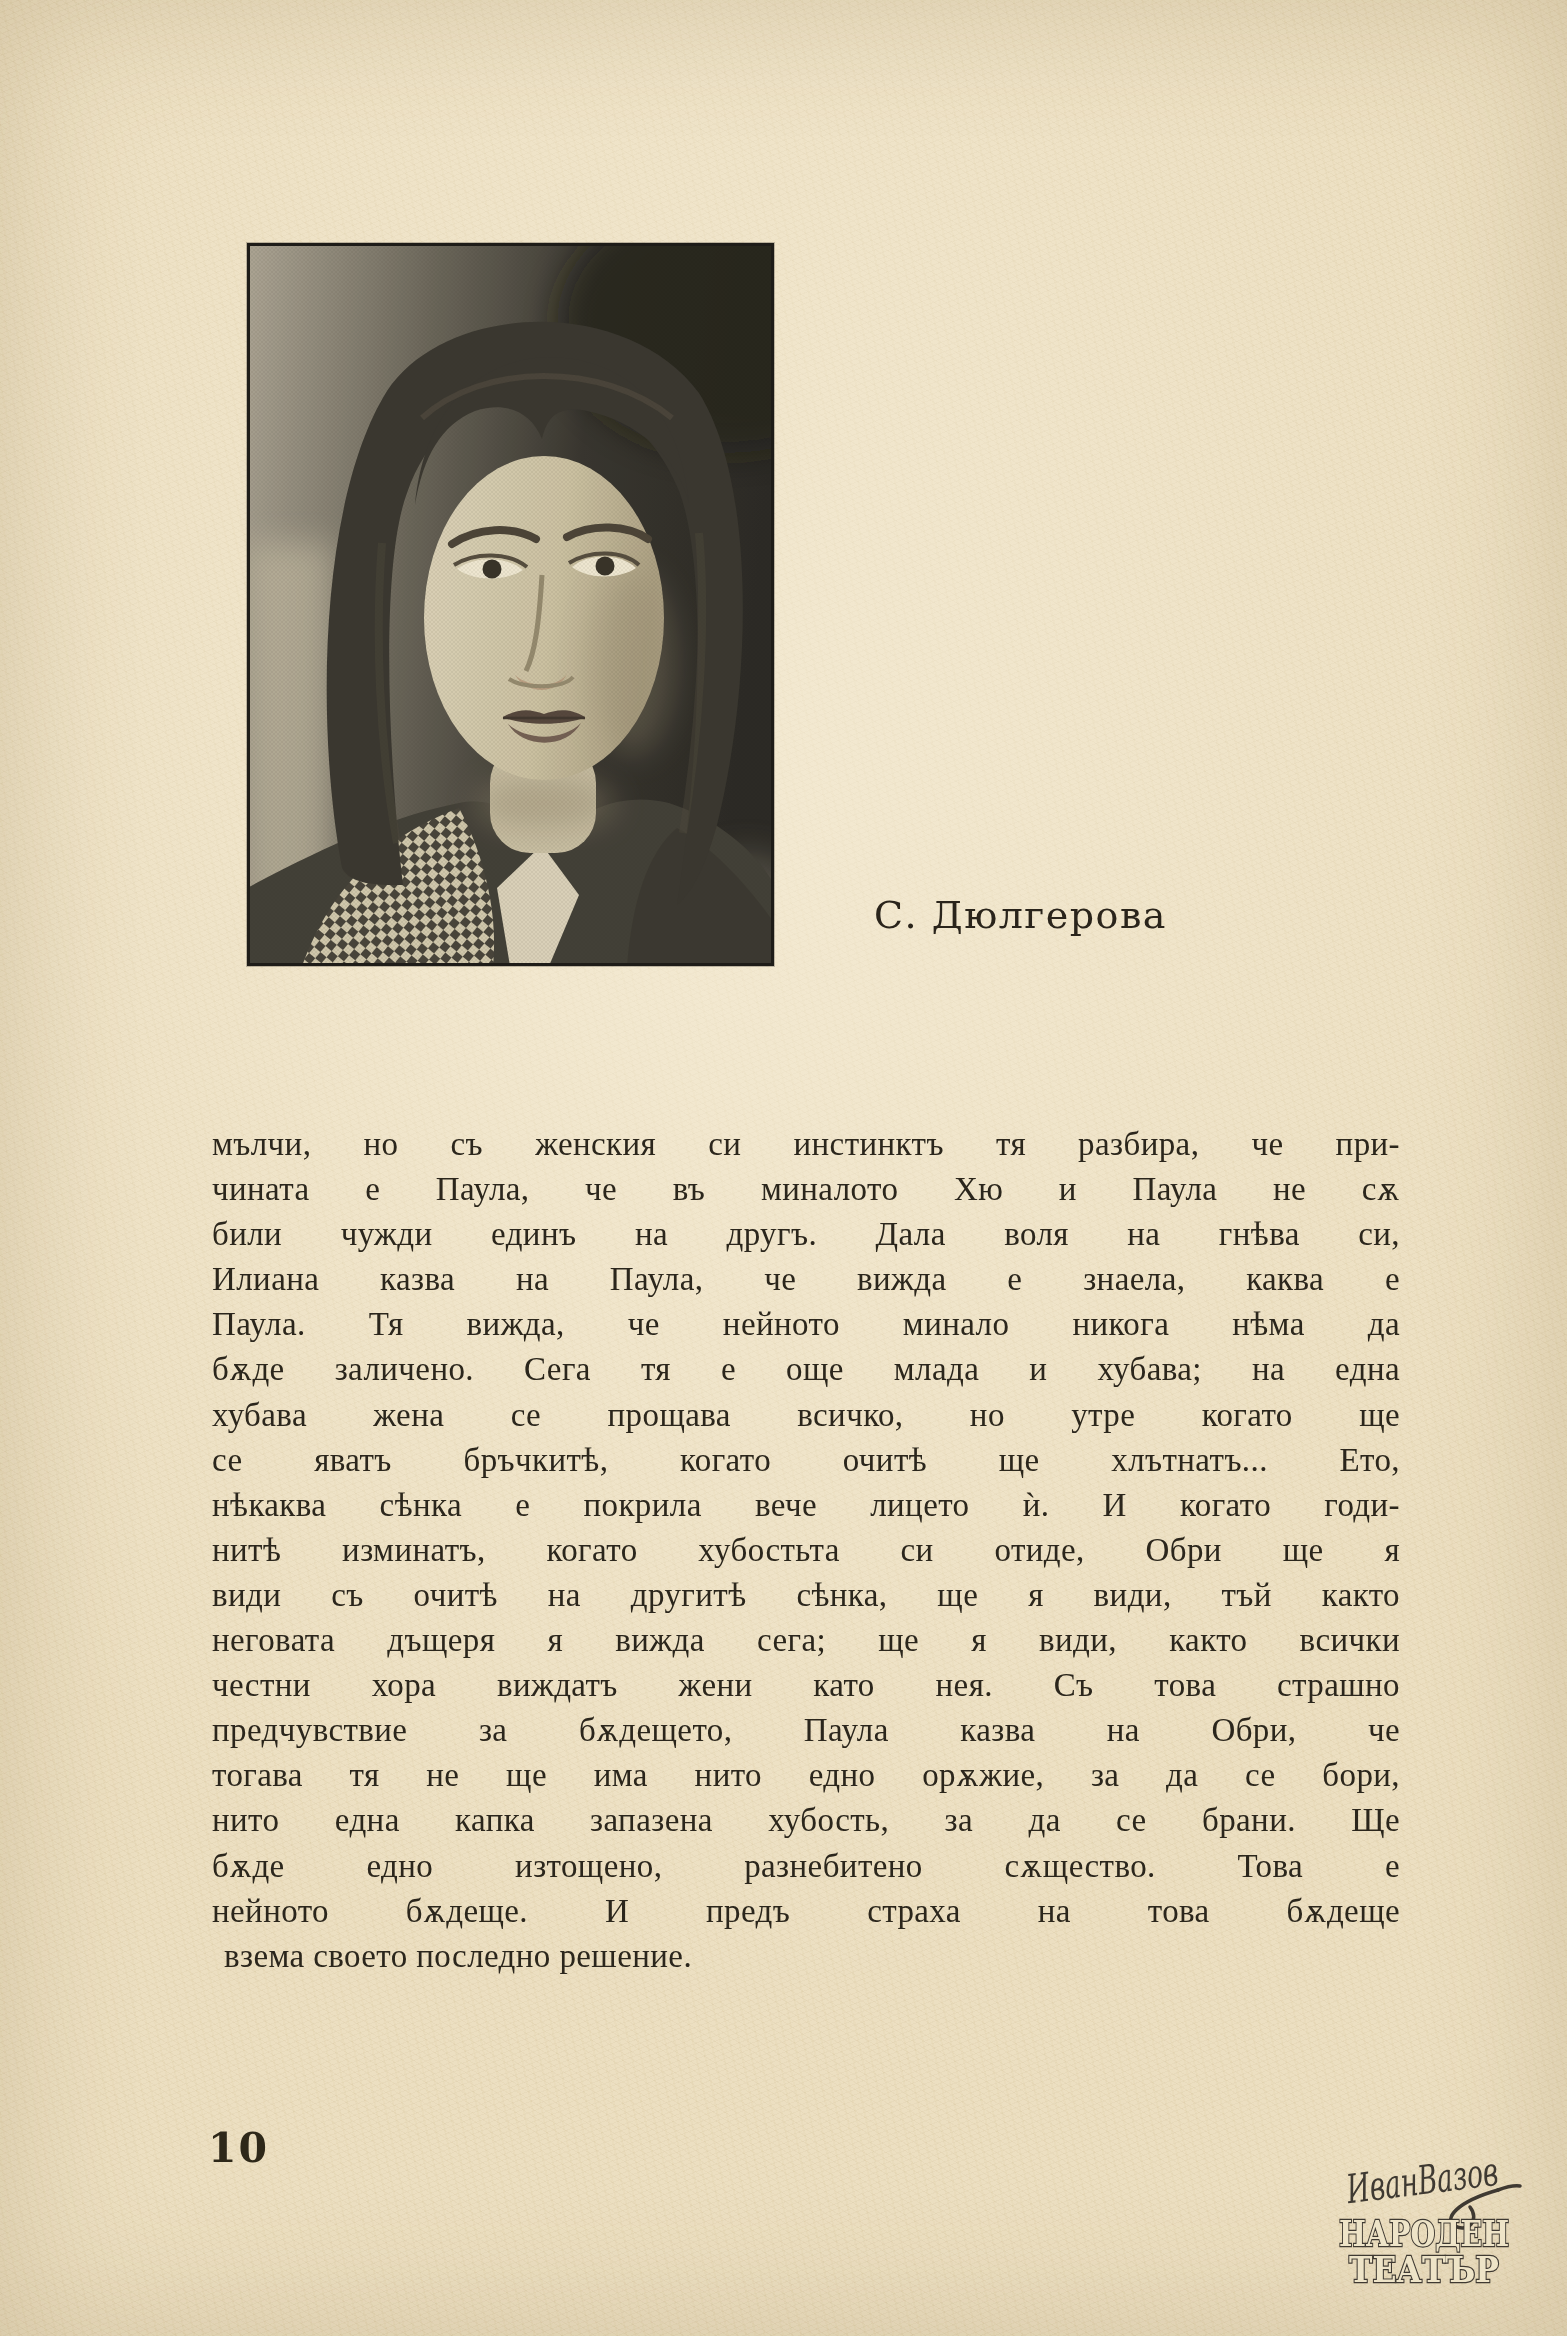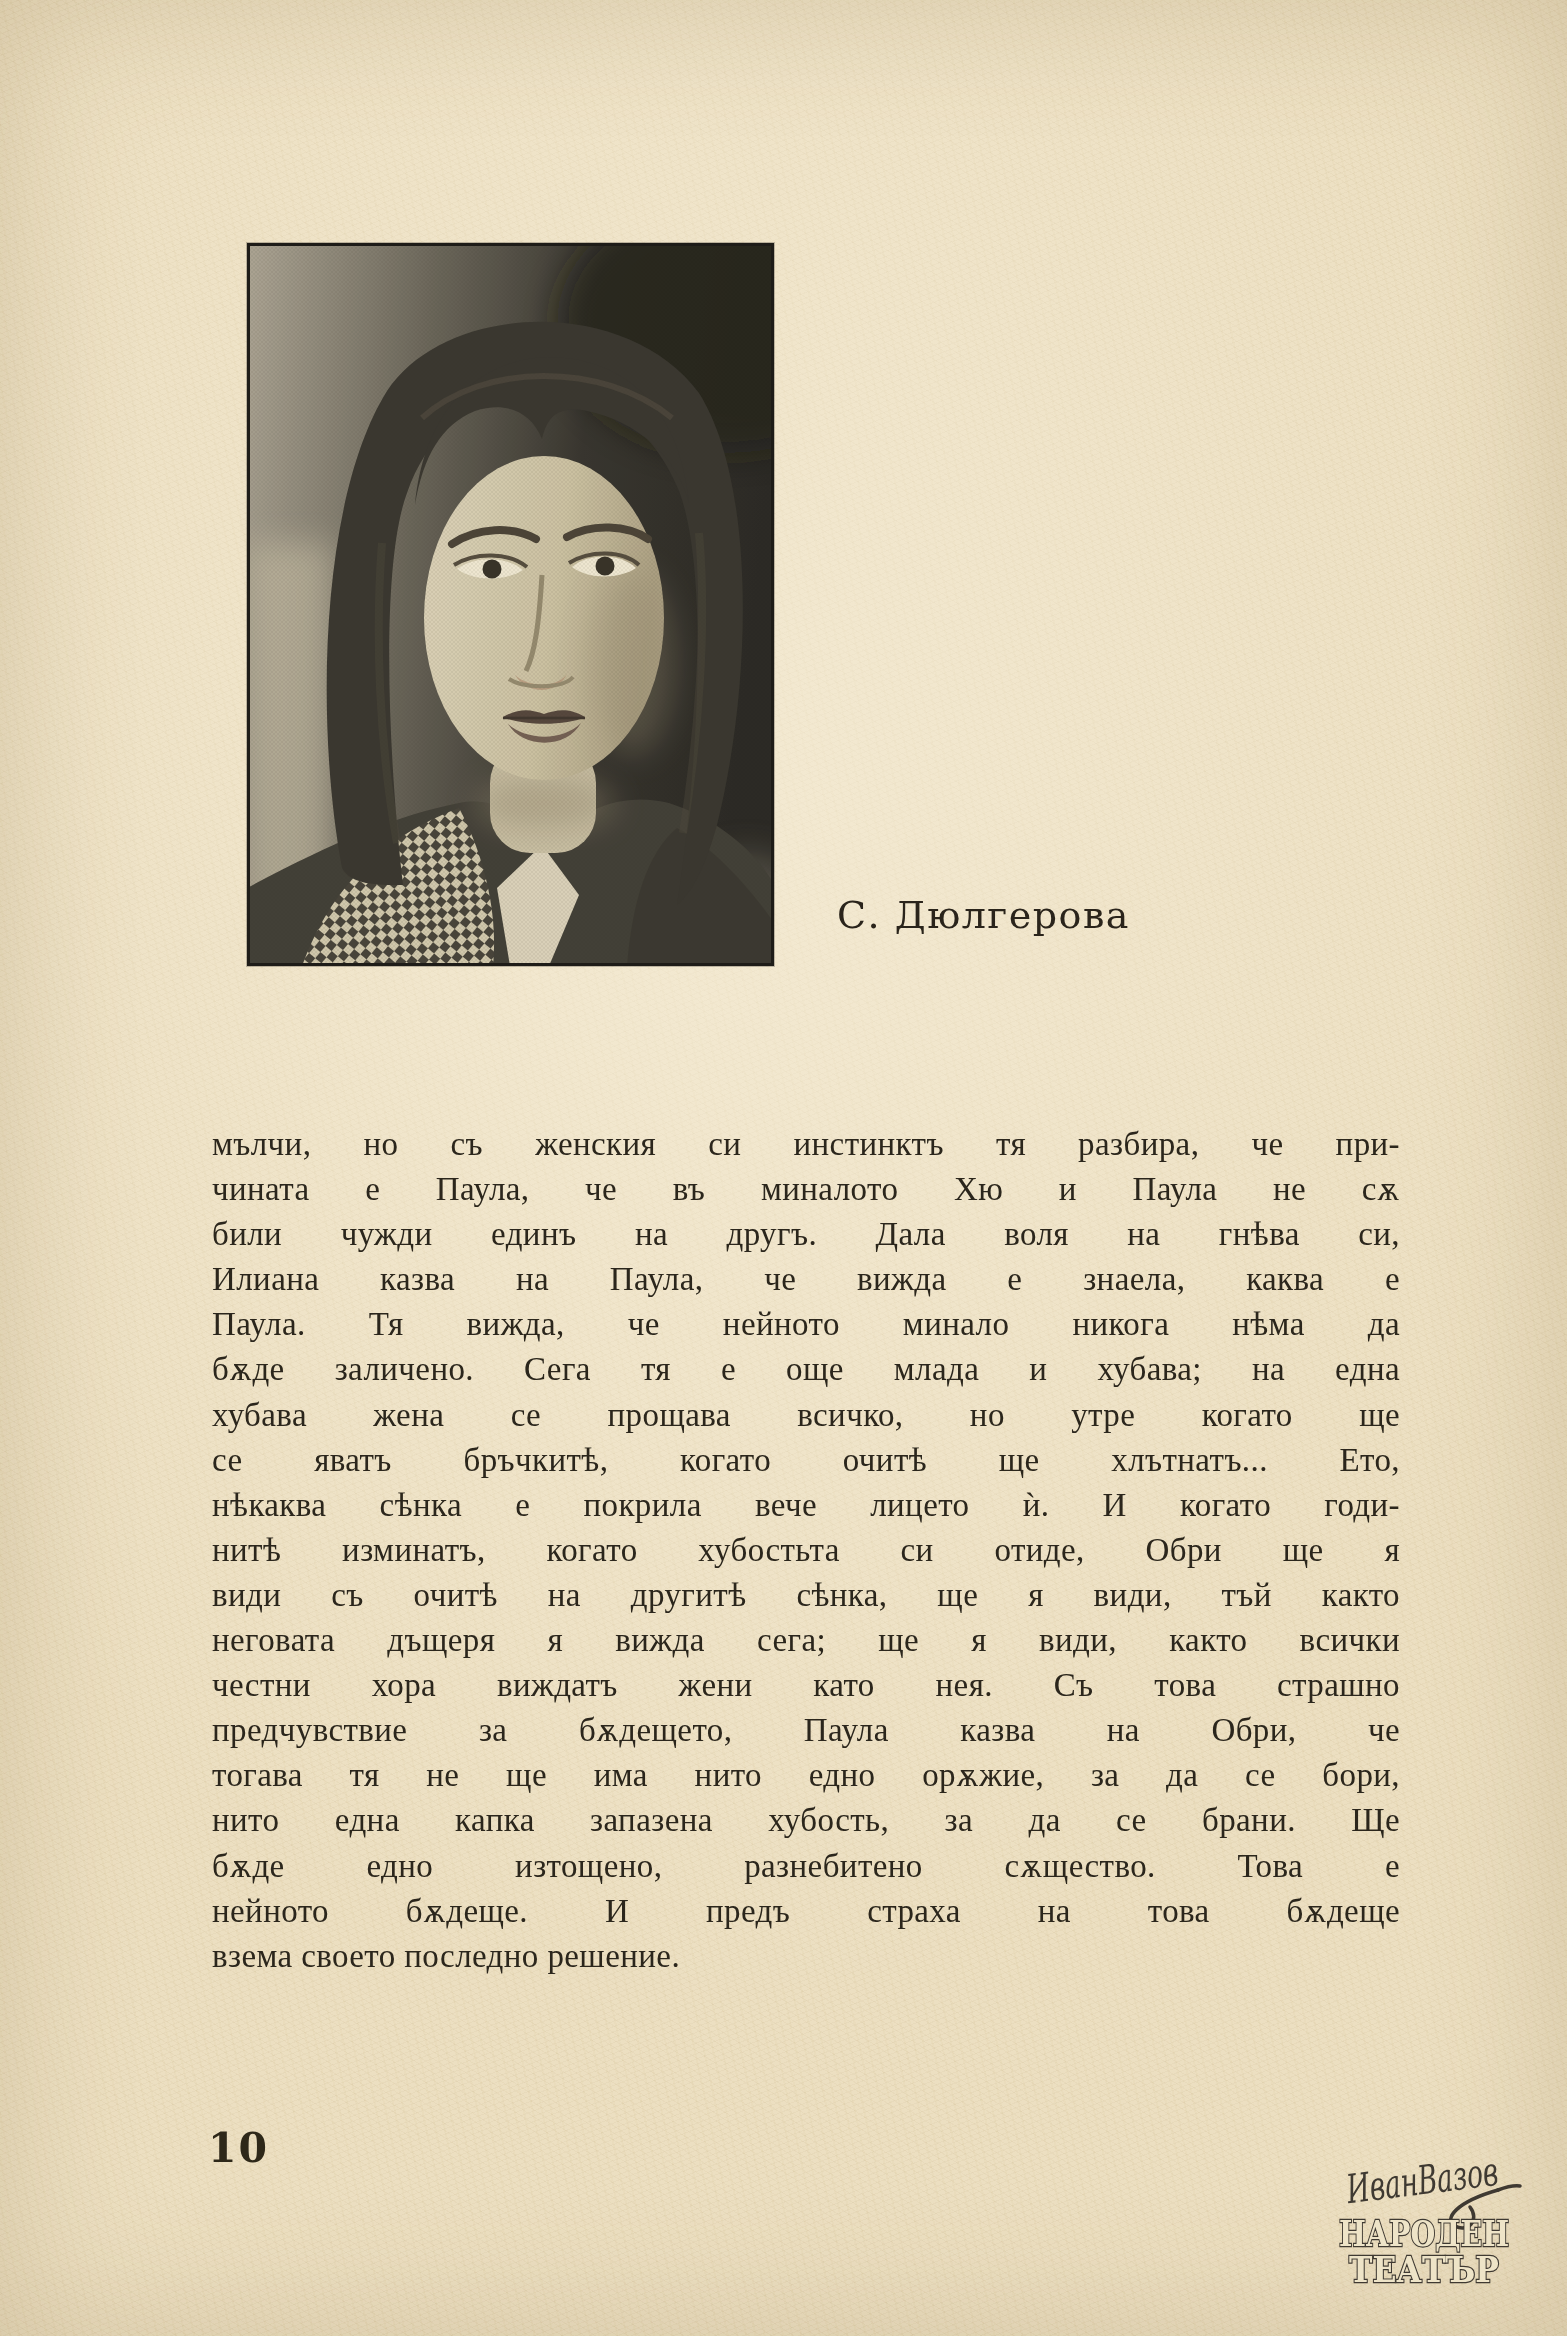--- a/index.html
+++ b/index.html
@@ -17,37 +17,37 @@
     overflow:hidden;
     font-family:"DejaVu Serif", serif;
     color:#2b261c;
   }
   .photo{
     position:absolute;left:247px;top:243px;width:527px;height:723px;margin:0;
     box-shadow:0 0 0 1px rgba(30,28,24,0.25);
   }
   .photo svg{display:block;width:100%;height:100%;}
   .caption{
-    position:absolute;left:837px;top:893px;width:360px;
+    position:absolute;left:874px;top:893px;width:360px;
     font-size:38px;letter-spacing:1.5px;white-space:nowrap;
     color:#2a241b;
   }
   .body-text{
     position:absolute;left:212px;top:1122px;width:1188px;
     font-size:33px;line-height:45.1px;
   }
   .tline{
     text-align:justify;
     text-align-last:justify;
     height:45.1px;
     white-space:nowrap;
     letter-spacing:0.4px;
     font-family:Liberation Serif, serif;
   }
-  .tline.last{text-align-last:left;}
+  .tline.last{text-align-last:left;margin-left:12px;}
   .page-number{
     position:absolute;left:208px;top:2124px;
     font-size:41px;letter-spacing:2px;color:#2e2819;font-weight:bold;
   }
   .stamp{
     position:absolute;left:1322px;top:2150px;width:210px;height:150px;
     opacity:0.94;
   }
   .stamp svg{display:block;width:100%;height:100%;}
 </style>

